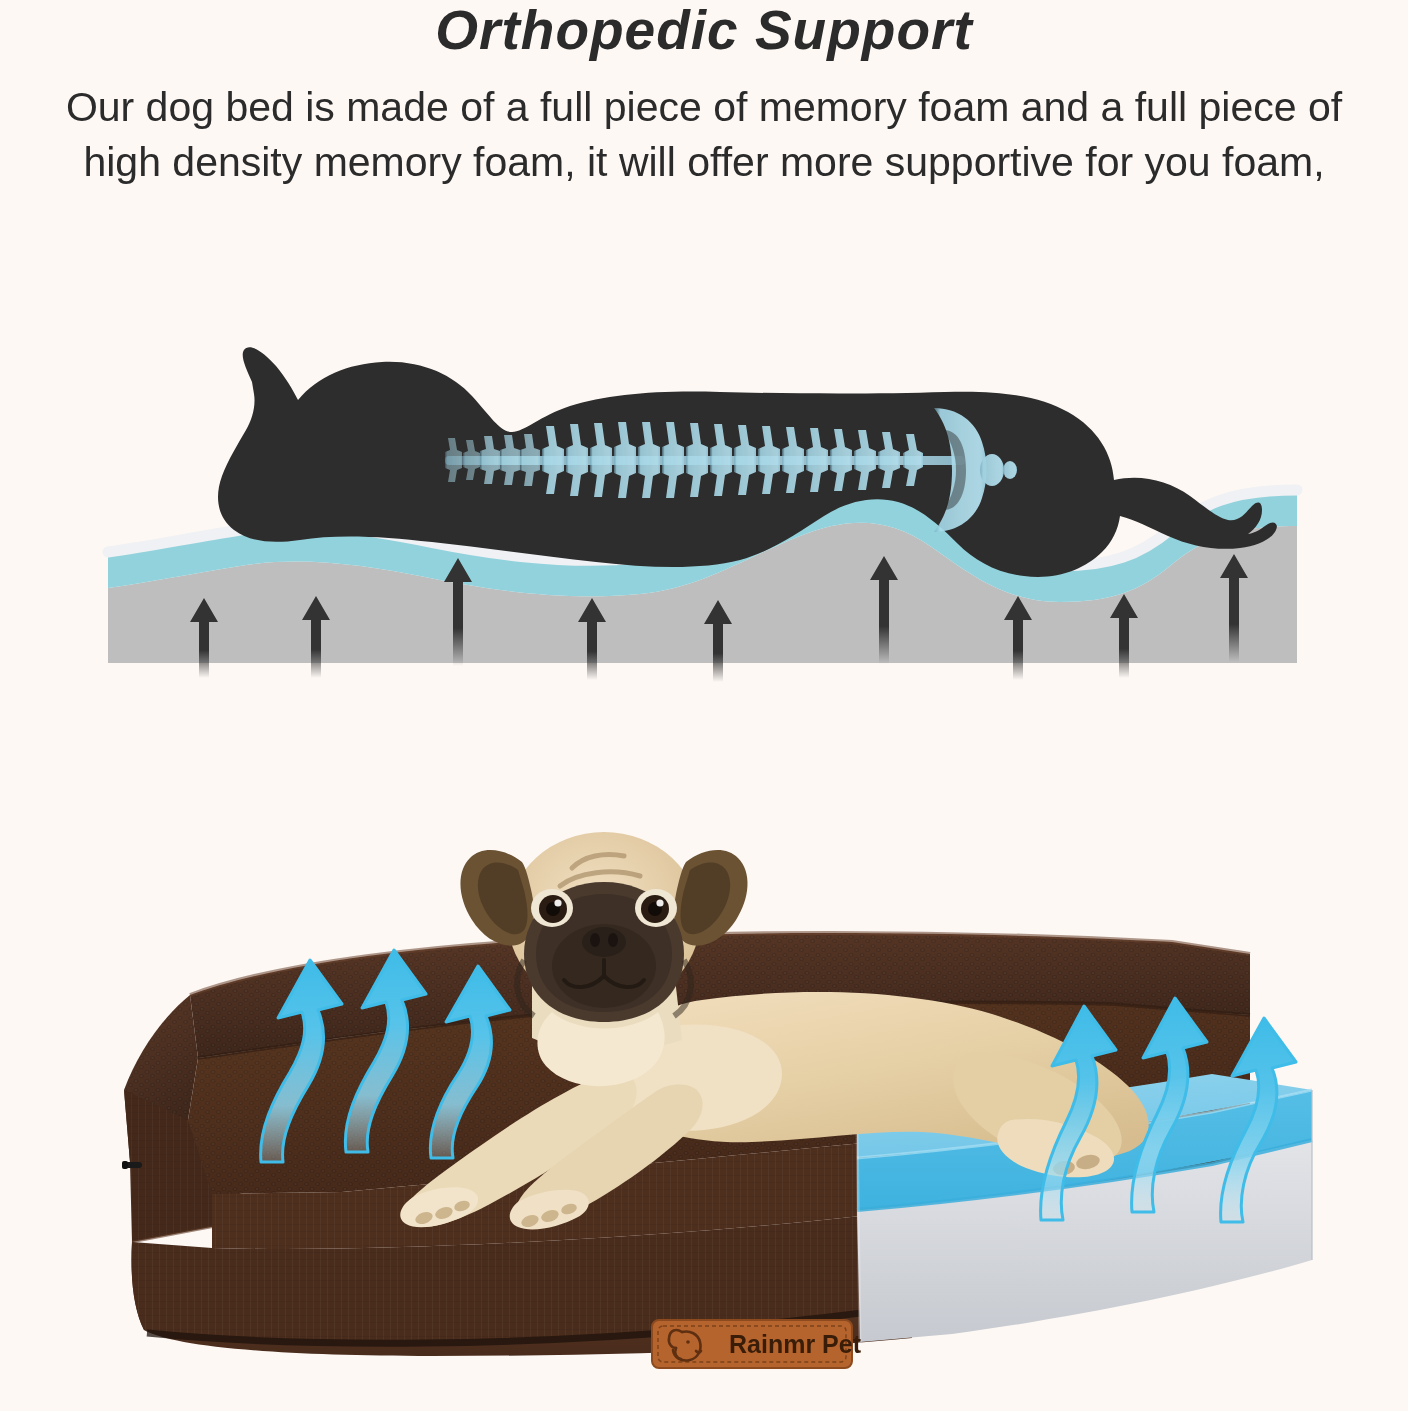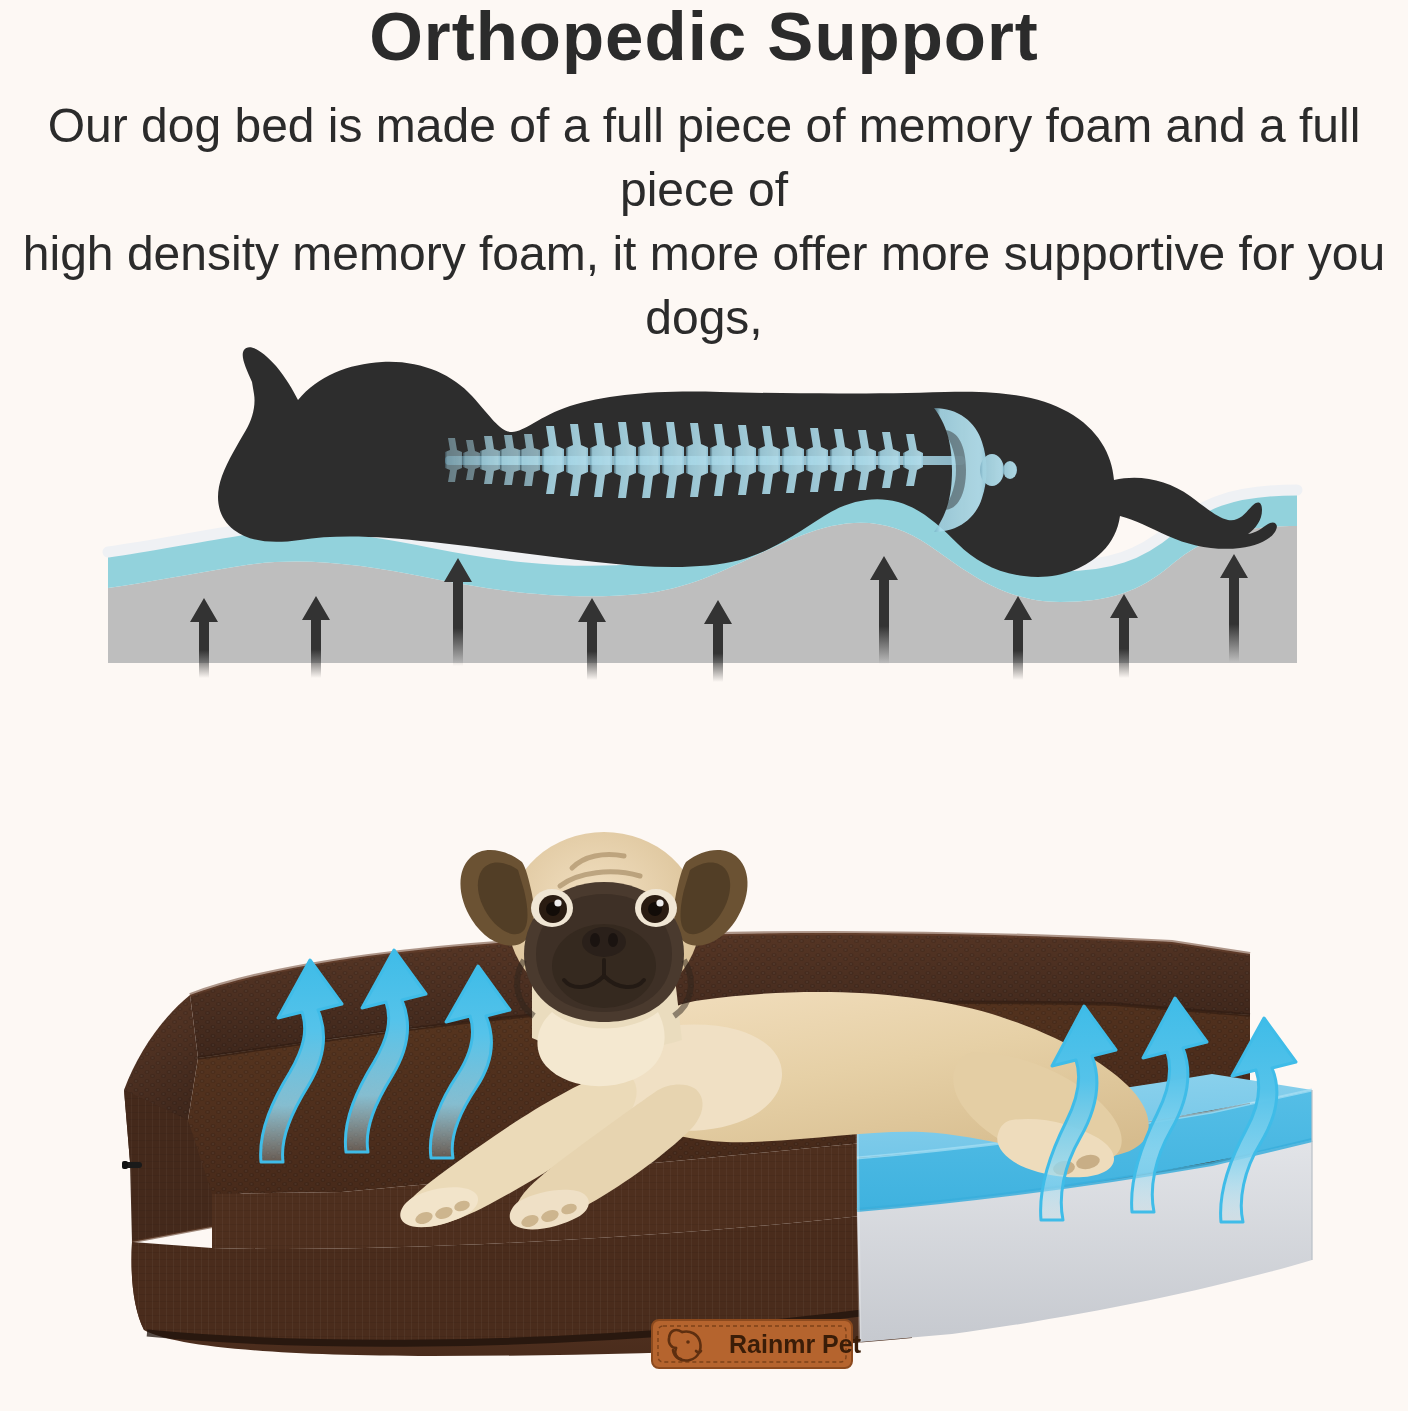--- a/index.html
+++ b/index.html
@@ -8,30 +8,31 @@
     background:#FDF8F4;
     font-family:"Liberation Sans", sans-serif;
     color:#2B2B2B;
     overflow:hidden;
     position:relative;
   }
 
   
   #header { width:100%; padding-top:2px; text-align:center; }
   #title {
-    font-size:69px;
+    font-size:55px;
     font-weight:bold;
     letter-spacing:1px;
     color:#2B2B2B;
     line-height:1.02;
     font-stretch:condensed;
+    font-style:italic;
   }
   #subtitle {
     margin-top:22px;
-    font-size:48px;
+    font-size:41px;
     line-height:1.33;
     color:#2B2B2B;
     padding:0 14px;
     font-weight:400;
   }
 
   
   #diagram-section {
     position:absolute;
     left:0; top:330px;
@@ -47,21 +48,21 @@
   }
   #photo-svg { display:block; width:1408px; height:621px; }
 </style>
 </head>
 <body>
 
 <div id="header">
   <div id="title">Orthopedic Support</div>
   <div id="subtitle">
     <div>Our dog bed is made of a full piece of memory foam and a full piece of</div>
-    <div>high density memory foam, it more offer more supportive for you dogs,</div>
+    <div>high density memory foam, it will offer more supportive for you foam,</div>
   </div>
 </div>
 
 <div id="diagram-section">
 <svg id="diagram-svg" viewBox="0 0 1408 420" xmlns="http://www.w3.org/2000/svg">
   <defs>
     <linearGradient id="arrFade" x1="0" y1="1" x2="0" y2="0">
       <stop offset="0%" stop-color="#333" stop-opacity="0"></stop>
       <stop offset="35%" stop-color="#333" stop-opacity="1"></stop>
       <stop offset="100%" stop-color="#333" stop-opacity="1"></stop>

